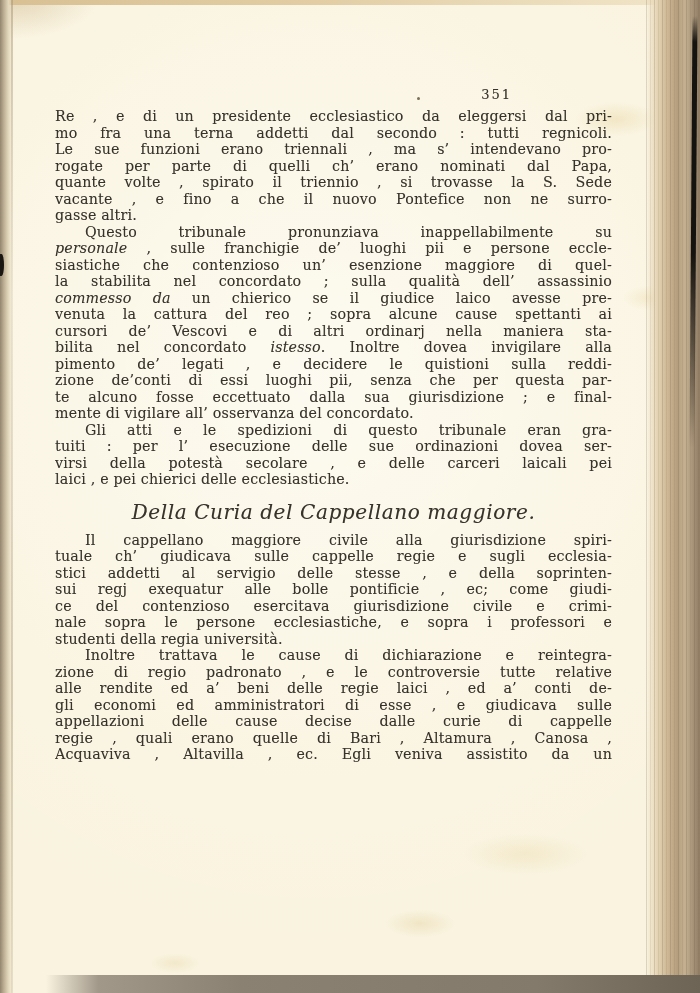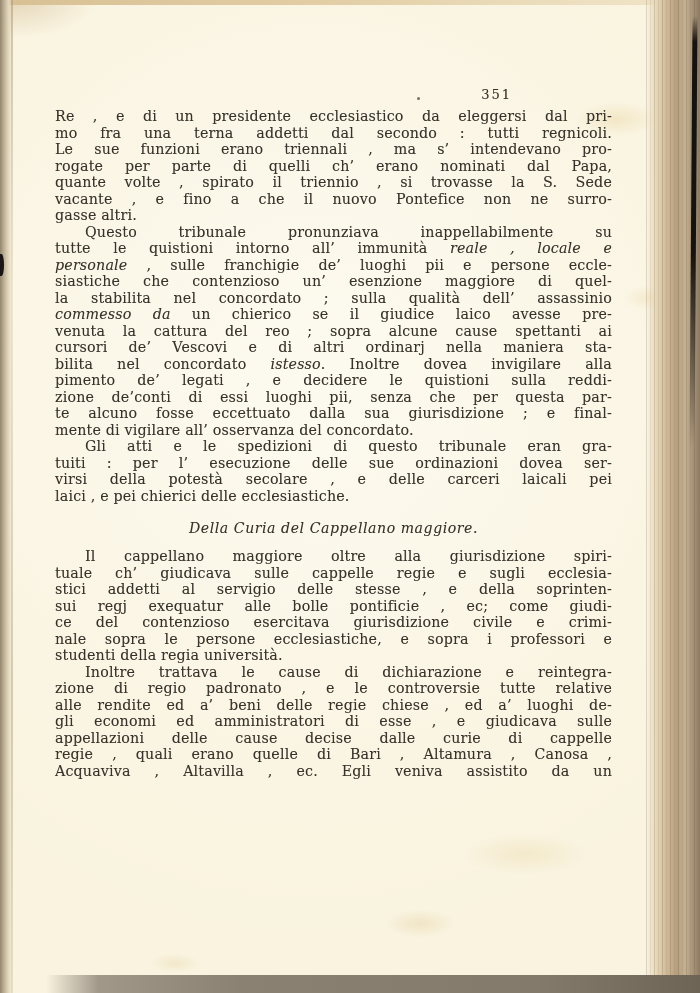--- a/index.html
+++ b/index.html
@@ -77,21 +77,21 @@
   }
   .line{
     line-height:16.5px;height:16.5px;overflow:hidden;
     text-align:justify;text-align-last:justify;
   }
   .line.short{text-align-last:left;}
   .line.indent{padding-left:30px;}
   .it{font-style:italic;}
   .heading{
     font-style:italic;text-align:center;
-    font-size:14px;line-height:20px;height:20px;
+    font-size:20px;line-height:20px;height:20px;
     margin:14px 0 10px;letter-spacing:.6px;
   }
 </style>
 </head>
 <body>
 
 <div class="scan">
   <div class="paper"></div>
   <div class="top-edge"></div>
   <div class="left-edge"></div>
@@ -109,53 +109,52 @@
           <div class="line"><span>Re , e di un presidente ecclesiastico da eleggersi dal pri-</span></div>
           <div class="line"><span>mo fra una terna addetti dal secondo : tutti regnicoli.</span></div>
           <div class="line"><span>Le sue funzioni erano triennali , ma s’ intendevano pro-</span></div>
           <div class="line"><span>rogate per parte di quelli ch’ erano nominati dal Papa,</span></div>
           <div class="line"><span>quante volte , spirato il triennio , si trovasse la S. Sede</span></div>
           <div class="line"><span>vacante , e fino a che il nuovo Pontefice non ne surro-</span></div>
           <div class="line short"><span>gasse altri.</span></div>
         </div>
         <div class="paragraph">
           <div class="line indent"><span>Questo tribunale pronunziava inappellabilmente su</span></div>
-          <div class="line"><span>tutte le quistioni intorno all’ immunità </span><span class="it">reale , locale e</span></div>
           <div class="line"><span class="it">personale</span><span> , sulle franchigie de’ luoghi pii e persone eccle-</span></div>
           <div class="line"><span>siastiche che contenzioso un’ esenzione maggiore di quel-</span></div>
           <div class="line"><span>la stabilita nel concordato ; sulla qualità dell’ assassinio</span></div>
           <div class="line"><span class="it">commesso da</span><span> un chierico se il giudice laico avesse pre-</span></div>
           <div class="line"><span>venuta la cattura del reo ; sopra alcune cause spettanti ai</span></div>
           <div class="line"><span>cursori de’ Vescovi e di altri ordinarj nella maniera sta-</span></div>
           <div class="line"><span>bilita nel concordato </span><span class="it">istesso</span><span>. Inoltre dovea invigilare alla</span></div>
           <div class="line"><span>pimento de’ legati , e decidere le quistioni sulla reddi-</span></div>
           <div class="line"><span>zione de’conti di essi luoghi pii, senza che per questa par-</span></div>
           <div class="line"><span>te alcuno fosse eccettuato dalla sua giurisdizione ; e final-</span></div>
           <div class="line short"><span>mente di vigilare all’ osservanza del concordato.</span></div>
         </div>
         <div class="paragraph">
           <div class="line indent"><span>Gli atti e le spedizioni di questo tribunale eran gra-</span></div>
           <div class="line"><span>tuiti : per l’ esecuzione delle sue ordinazioni dovea ser-</span></div>
           <div class="line"><span>virsi della potestà secolare , e delle carceri laicali pei</span></div>
           <div class="line short"><span>laici , e pei chierici delle ecclesiastiche.</span></div>
         </div>
         <div class="heading">Della Curia del Cappellano maggiore.</div>
         <div class="paragraph">
-          <div class="line indent"><span>Il cappellano maggiore oltre alla giurisdizione spiri-</span></div>
+          <div class="line indent"><span>Il cappellano maggiore civile alla giurisdizione spiri-</span></div>
           <div class="line"><span>tuale ch’ giudicava sulle cappelle regie e sugli ecclesia-</span></div>
           <div class="line"><span>stici addetti al servigio delle stesse , e della soprinten-</span></div>
           <div class="line"><span>sui regj exequatur alle bolle pontificie , ec; come giudi-</span></div>
           <div class="line"><span>ce del contenzioso esercitava giurisdizione civile e crimi-</span></div>
           <div class="line"><span>nale sopra le persone ecclesiastiche, e sopra i professori e</span></div>
           <div class="line short"><span>studenti della regia università.</span></div>
         </div>
         <div class="paragraph">
           <div class="line indent"><span>Inoltre trattava le cause di dichiarazione e reintegra-</span></div>
           <div class="line"><span>zione di regio padronato , e le controversie tutte relative</span></div>
-          <div class="line"><span>alle rendite ed a’ beni delle regie chiese , ed a’ luoghi de-</span></div>
+          <div class="line"><span>alle rendite ed a’ beni delle regie laici , ed a’ conti de-</span></div>
           <div class="line"><span>gli economi ed amministratori di esse , e giudicava sulle</span></div>
           <div class="line"><span>appellazioni delle cause decise dalle curie di cappelle</span></div>
           <div class="line"><span>regie , quali erano quelle di Bari , Altamura , Canosa ,</span></div>
           <div class="line"><span>Acquaviva , Altavilla , ec. Egli veniva assistito da un</span></div>
         </div>
       </div>
   </div>
 </div>
 
 </body></html>

